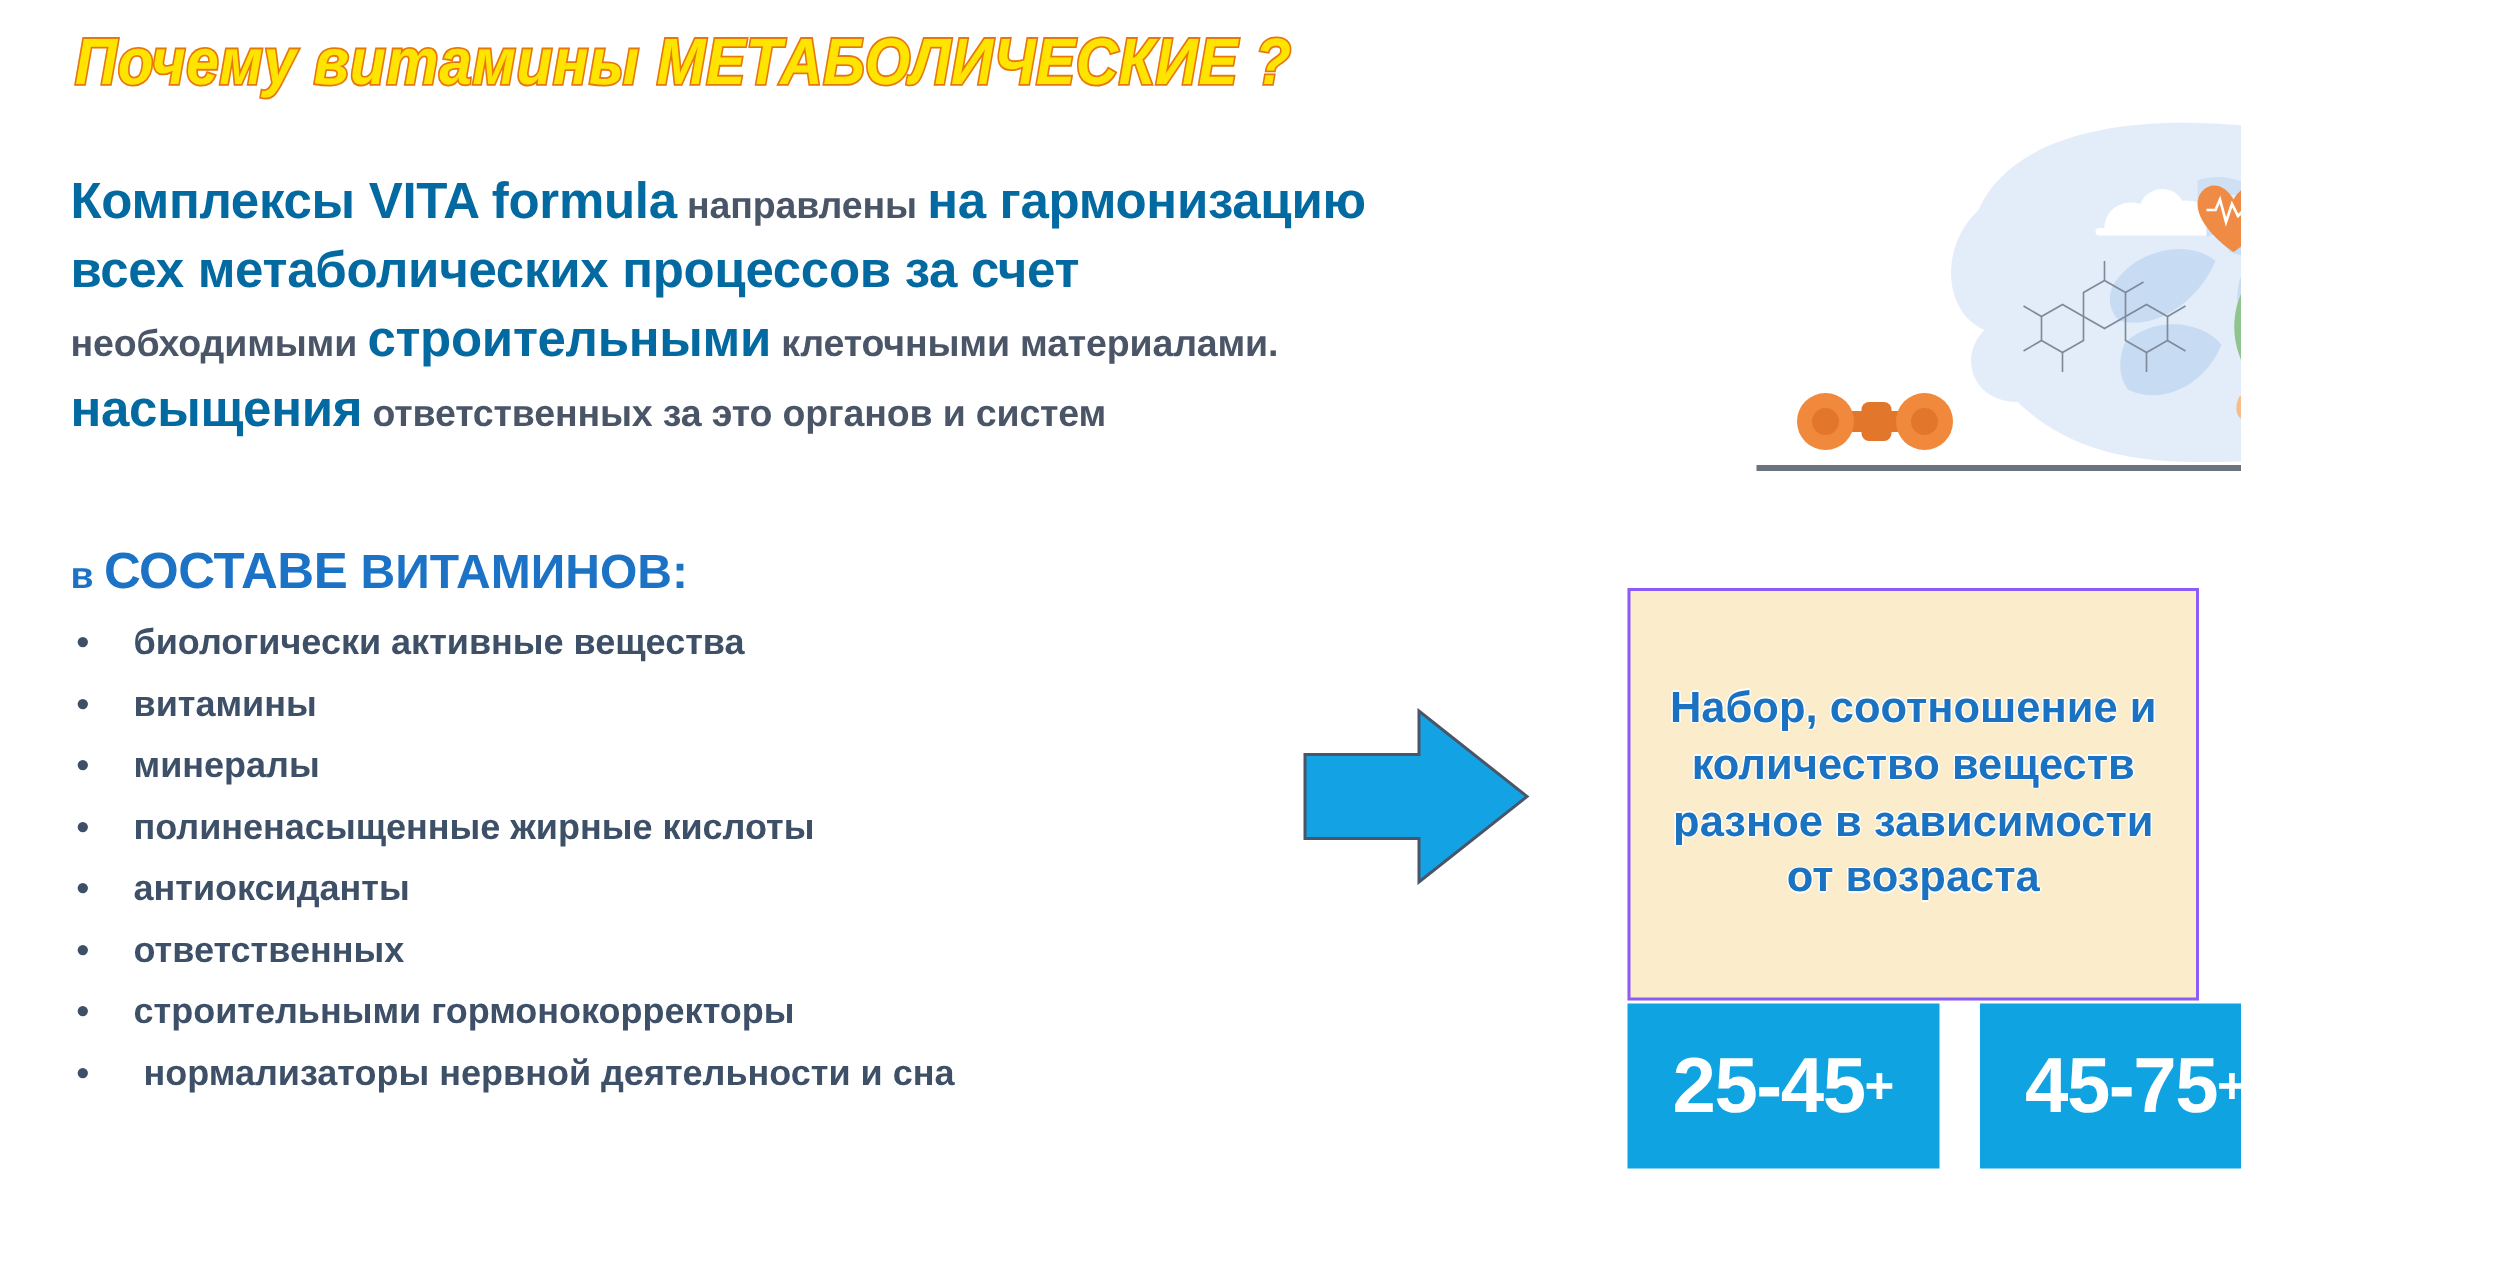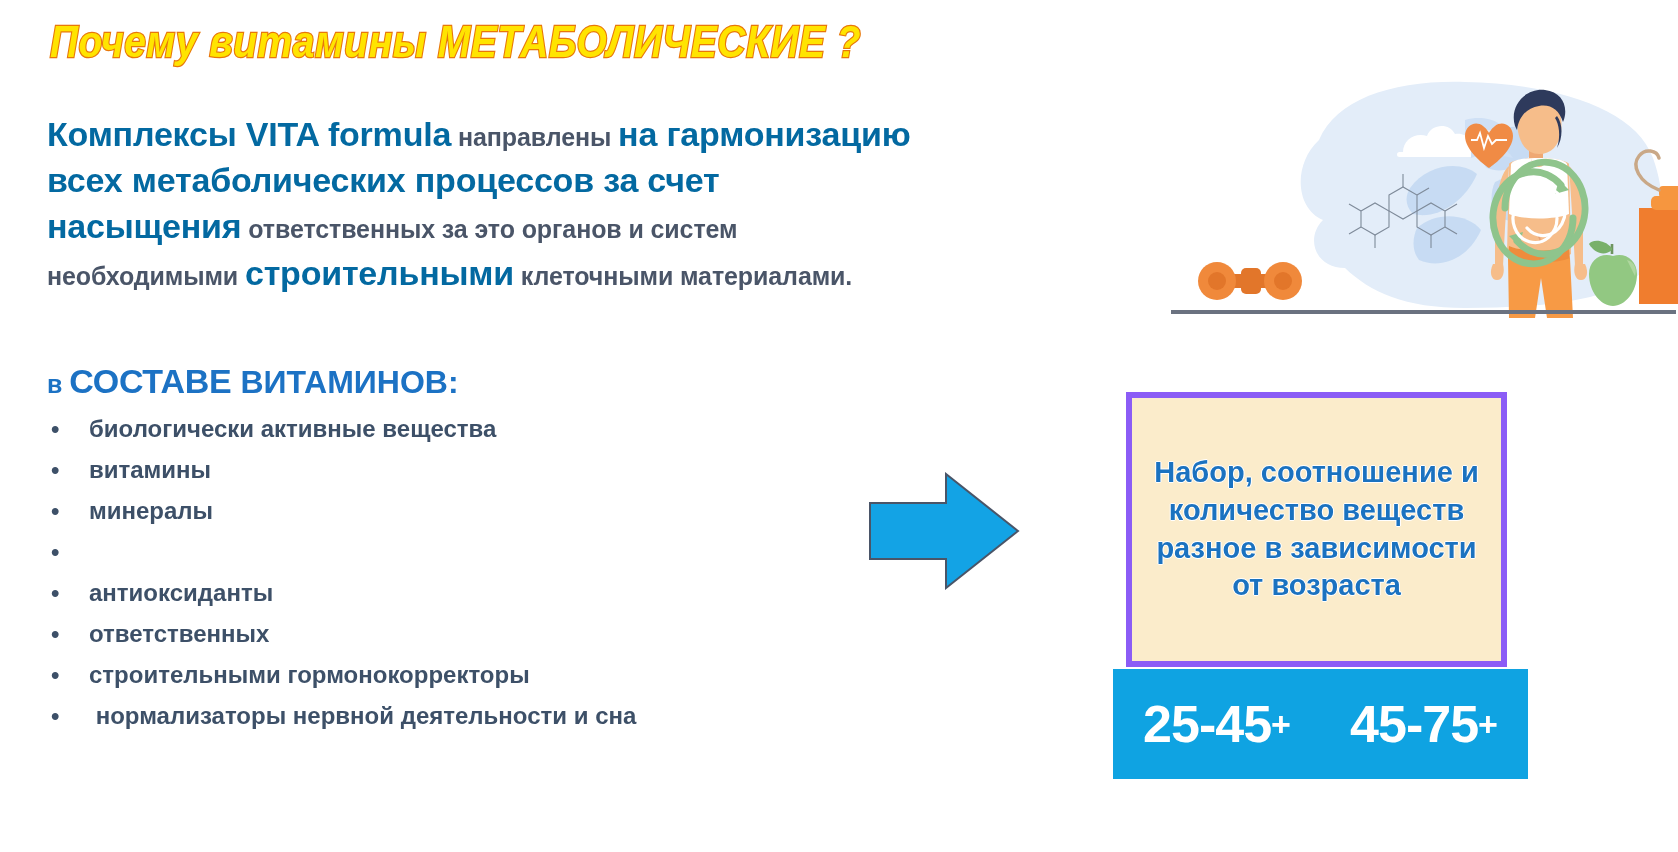--- a/index.html
+++ b/index.html
@@ -3,21 +3,21 @@
 <meta charset="utf-8">
 <style>
   html,body{margin:0;padding:0;}
   body{
     width:1678px;height:852px;
     background:#ffffff;
     font-family:"Liberation Sans", sans-serif;
     overflow:hidden;
     position:relative;
   }
-  .stage{position:relative;width:1678px;height:852px;overflow:hidden;}
+  .stage{position:relative;width:1494px;height:852px;overflow:hidden;}
 
   
   #slide-title{
     position:absolute;left:50px;top:18px;
     font-size:39px;font-weight:bold;font-style:italic;
     letter-spacing:.5px;
     color:#FFE400;
     -webkit-text-stroke:2.2px #E8770A;
     paint-order:stroke fill;
     white-space:nowrap;
@@ -66,23 +66,23 @@
     font-size:24px;color:#3D5068;
   }
 
   
   #flow-arrow{
     position:absolute;left:868px;top:472px;width:152px;height:118px;
   }
 
   
   #info-panel{
-    position:absolute;left:1126px;top:392px;width:381px;height:275px;
+    position:absolute;left:1085px;top:392px;width:381px;height:275px;
     background:#FBECCB;
-    border:6px solid #8b5cf6;
+    border:2px solid #8b5cf6;
     box-sizing:border-box;
     display:flex;align-items:center;justify-content:center;
   }
   #info-panel .panel-text{
     width:100%;
     text-align:center;
     font-size:29px;font-weight:bold;color:#1B72C0;
     line-height:1.30;
     text-shadow:
        1px 0 0 #ffffff, -1px 0 0 #ffffff,
@@ -91,21 +91,21 @@
   }
   #info-panel .panel-text .ln{display:block;white-space:nowrap;}
 
   
   .age-box{
     position:absolute;top:669px;height:110px;
     background:#0FA3E2;
     display:flex;align-items:center;justify-content:center;
     color:#ffffff;
   }
-  #age-box-young{left:1085px;width:208px;margin-left:28px;}
+  #age-box-young{left:1085px;width:208px;}
   #age-box-mature{left:1320px;width:208px;}
   .age-box .num{font-size:52px;font-weight:bold;letter-spacing:-1px;}
   .age-box .plus{font-size:34px;font-weight:bold;}
 
   
   #illustration{
     position:absolute;left:1165px;top:78px;width:513px;height:240px;
   }
 </style>
 </head>
@@ -116,36 +116,36 @@
   <div id="slide-title">Почему витамины МЕТАБОЛИЧЕСКИЕ ?</div>
 
   <div id="intro">
     <span class="line">
       <span class="big">Комплексы VITA formula</span><span class="small"> направлены </span><span class="big">на гармонизацию</span>
     </span>
     <span class="line">
       <span class="big">всех метаболических процессов за счет</span>
     </span>
     <span class="line">
+      <span class="small">необходимыми </span><span class="big">строительными</span><span class="small"> клеточными материалами.</span>
+    </span>
+    <span class="line">
       <span class="big">насыщения</span><span class="small"> ответственных за это органов и систем</span>
-    </span>
-    <span class="line">
-      <span class="small">необходимыми </span><span class="big">строительными</span><span class="small"> клеточными материалами.</span>
     </span>
   </div>
 
   <div id="compose-heading">
     <span class="pre">в </span><span class="mid">СОСТАВЕ</span><span class="post"> ВИТАМИНОВ:</span>
   </div>
 
   <ul id="bullet-list">
     <li><span class="bullet">•</span><span>биологически активные вещества</span></li>
     <li><span class="bullet">•</span><span>витамины</span></li>
     <li><span class="bullet">•</span><span>минералы</span></li>
-    <li><span class="bullet">•</span></li>
+    <li><span class="bullet">•</span><span>полиненасыщенные жирные кислоты</span></li>
     <li><span class="bullet">•</span><span>антиоксиданты</span></li>
     <li><span class="bullet">•</span><span>ответственных</span></li>
     <li><span class="bullet">•</span><span>строительными гормонокорректоры</span></li>
     <li><span class="bullet">•</span><span> нормализаторы нервной деятельности и сна</span></li>
   </ul>
 
   <div id="flow-arrow">
     <svg width="152" height="118" viewBox="0 0 152 118">
       <polygon points="2,31 78,31 78,2 150,59 78,116 78,87 2,87" fill="#13A3E5" stroke="#4A5568" stroke-width="2"></polygon>
     </svg>

